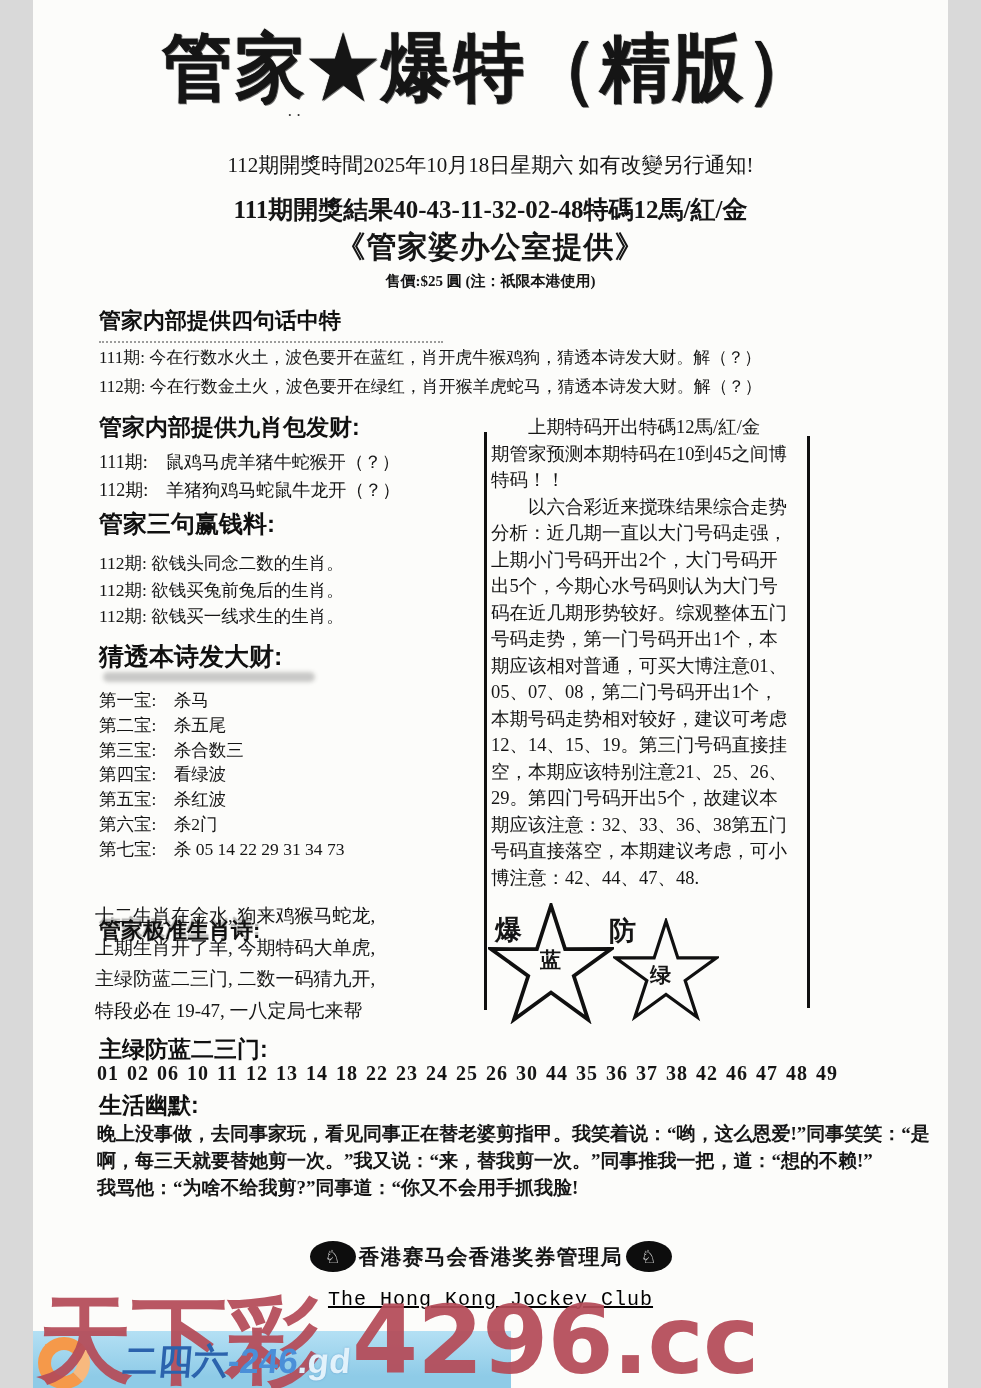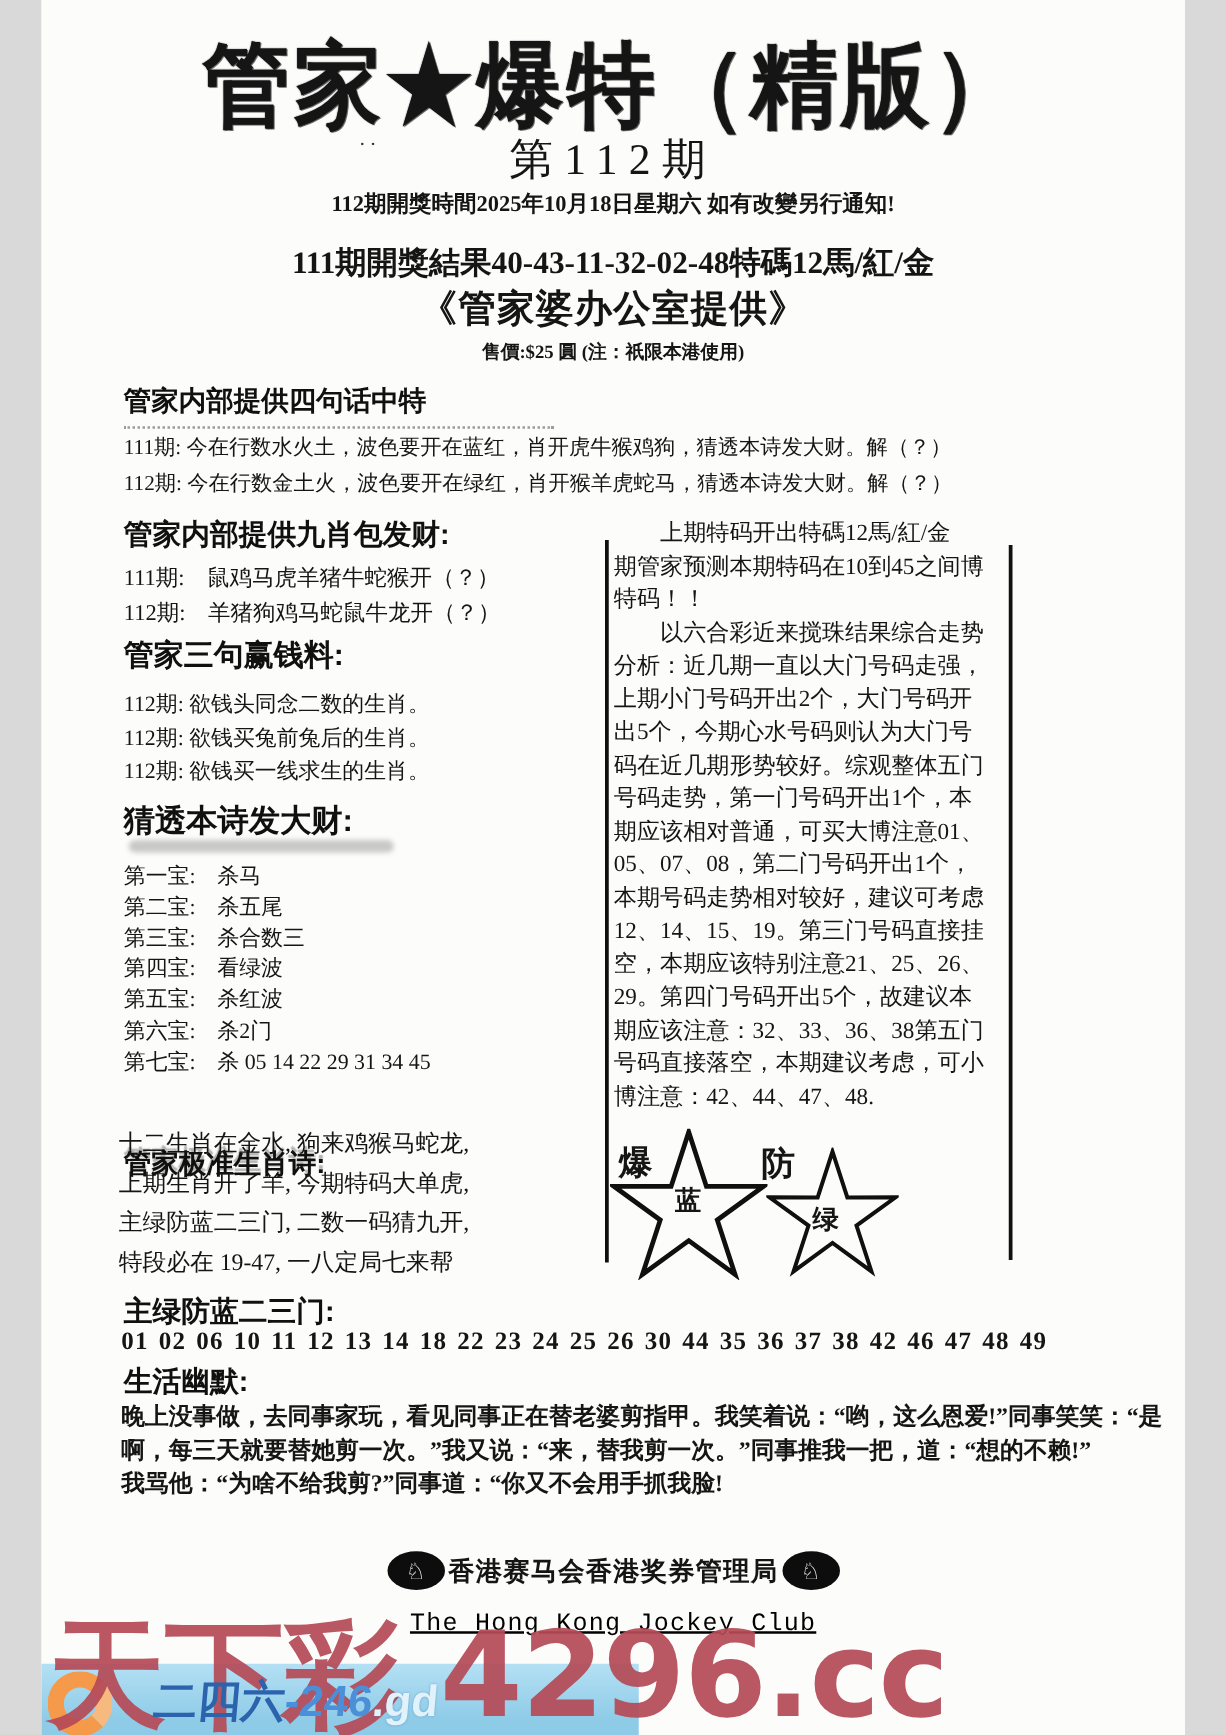--- a/index.html
+++ b/index.html
@@ -13,21 +13,21 @@
   .sans{font-family:"Liberation Sans","DejaVu Sans",sans-serif;}
   .mono{font-family:"Liberation Mono","DejaVu Sans Mono",monospace;}
   .pre{white-space:pre-line;}
 
   .masthead{
     top:22px;font-size:70px;font-weight:900;letter-spacing:3px;
     transform:scaleY(1.06);text-shadow:0 0 1px #000,1px 1px 0 rgba(0,0,0,.55);
     white-space:nowrap;
   }
   .issue{top:104px;font-size:35px;letter-spacing:9px;}
-  .hline1{top:151px;font-size:18px;font-weight:700;}
+  .hline1{top:151px;font-size:21px;font-weight:400;}
   .hline2{top:193px;font-size:25px;font-weight:700;}
   .provider{top:227px;font-size:30px;font-weight:700;letter-spacing:1px;}
   .price{top:272px;font-size:15px;font-weight:700;}
   .dots{left:254px;top:106px;font-size:17px;letter-spacing:3px;color:#333;}
 
   .sec-h{font-weight:700;color:#101010;}
   .body-lines{line-height:28.5px;font-size:17px;}
 
   .rule{width:3px;background:#101010;}
 
@@ -84,21 +84,20 @@
     transform:scaleY(1.0);
   }
 </style>
 </head>
 <body>
 
 <div class="page">
 
   <div class="abs ctr masthead">管家★爆特（精版）</div>
   <div class="abs dots">··</div>
-  <div class="abs ctr issue">第112期</div>
   <div class="abs ctr hline1">112期開獎時間2025年10月18日星期六 如有改變另行通知!</div>
   <div class="abs ctr hline2">111期開獎結果40-43-11-32-02-48特碼12馬/紅/金</div>
   <div class="abs ctr provider">《管家婆办公室提供》</div>
   <div class="abs ctr price">售價:$25 圓 (注：祇限本港使用)</div>
 
   <div class="abs sec-h sans" style="left:66px;top:306px;font-size:22px;">管家内部提供四句话中特</div>
   <div class="abs dotline"></div>
   <div class="abs pre body-lines" style="left:66px;top:344px;width:850px;">111期: 今在行数水火土，波色要开在蓝红，肖开虎牛猴鸡狗，猜透本诗发大财。解（？）
 112期: 今在行数金土火，波色要开在绿红，肖开猴羊虎蛇马，猜透本诗发大财。解（？）</div>
 
@@ -112,21 +111,21 @@
 112期: 欲钱买一线求生的生肖。</div>
 
   <div class="abs sec-h sans" style="left:66px;top:640px;font-size:25px;">猜透本诗发大财:</div>
   <div class="abs smudge"></div>
   <div class="abs pre" style="left:66px;top:688px;font-size:17.5px;line-height:24.8px;">第一宝:　杀马
 第二宝:　杀五尾
 第三宝:　杀合数三
 第四宝:　看绿波
 第五宝:　杀红波
 第六宝:　杀2门
-第七宝:　杀 05 14 22 29 31 34 45</div>
+第七宝:　杀 05 14 22 29 31 34 73</div>
 
   <div class="abs sec-h sans ghost-h" style="left:66px;top:868px;font-size:22px;margin-top:48px;">管家极准生肖诗:</div>
   <div class="abs pre" style="left:62px;top:900px;font-size:19px;line-height:31.5px;">十二生肖在金水, 狗来鸡猴马蛇龙,
 上期生肖开了羊, 今期特码大单虎,
 主绿防蓝二三门, 二数一码猜九开,
 特段必在 19-47, 一八定局七来帮</div>
 
   <div class="abs rule" style="left:451px;top:432px;height:578px;"></div>
   <div class="abs rule" style="left:774px;top:436px;height:572px;"></div>
 

